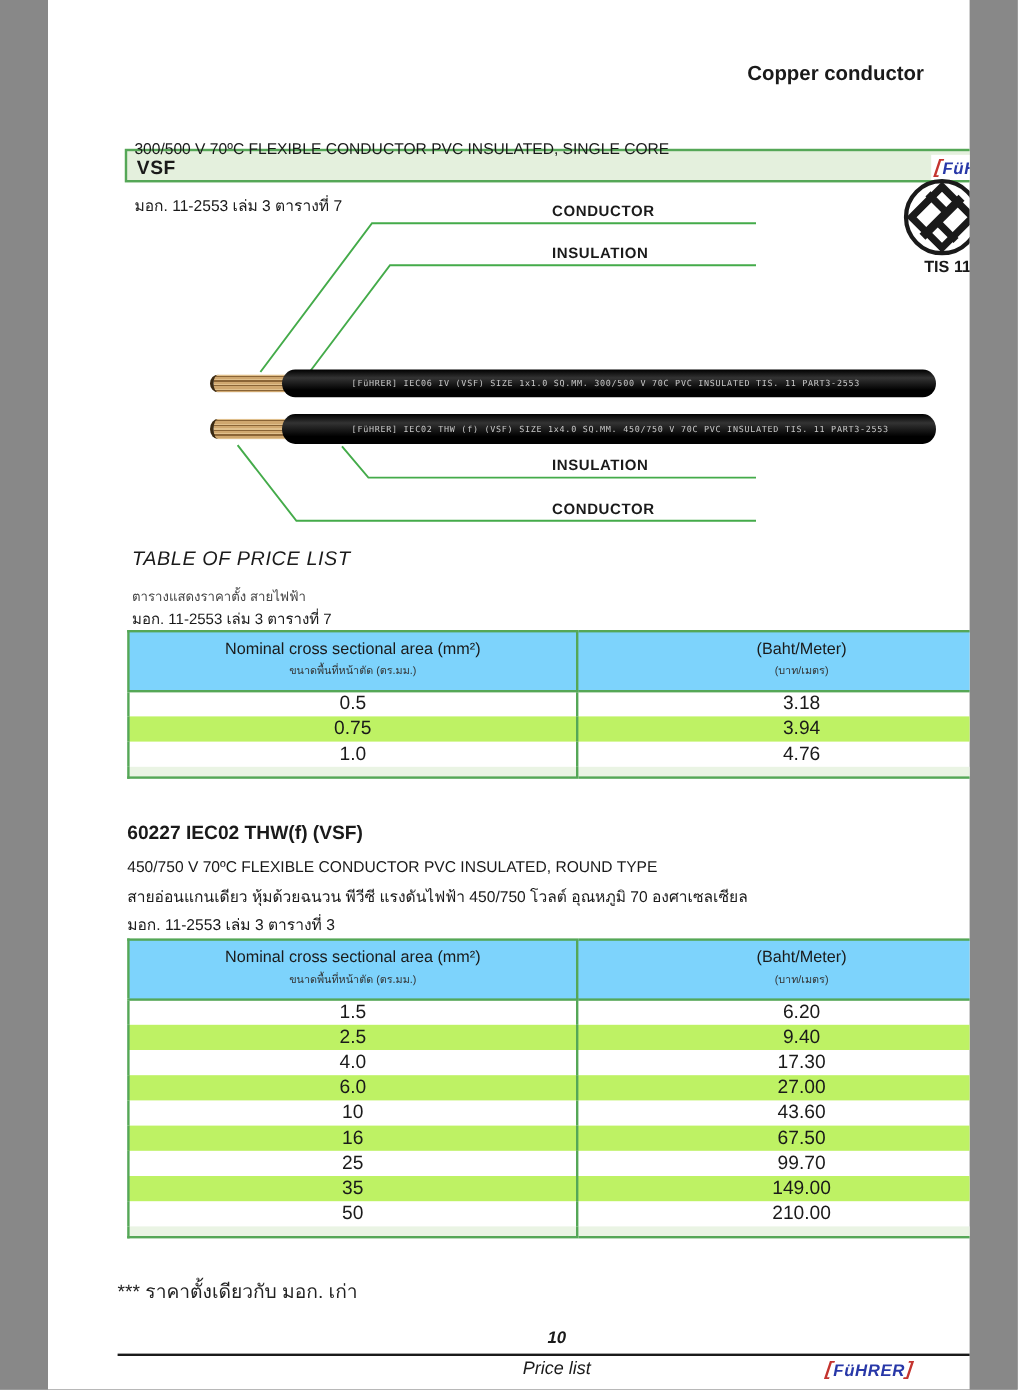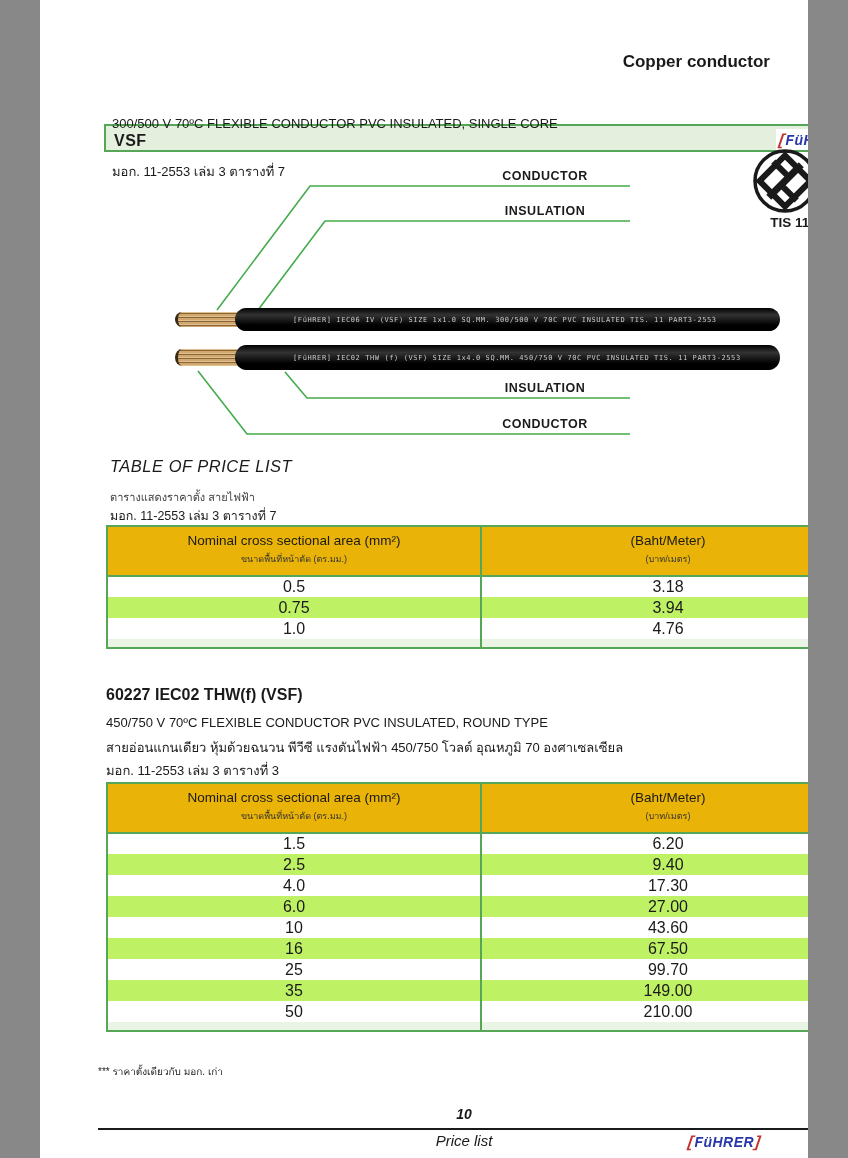--- a/index.html
+++ b/index.html
@@ -16,21 +16,21 @@
 
   .logo { display:inline-flex; align-items:center; background:#fff; padding:0 3px; height:21px;
     font-style:italic; font-weight:bold; font-size:14px; color:#2838a8; letter-spacing:0.5px; white-space:nowrap; }
   .logo .bracket { color:#c4342f; font-weight:bold; font-size:16px; display:inline-block; transform:skewX(-8deg); }
   .logo .brand { padding:0 1px; }
 
   .spec { position:absolute; left:72px; font-size:13px; white-space:nowrap;text-align:right; }
 
   .diagram { position:absolute; left:0; top:140px; width:848px; height:315px; }
   .diagram svg.lines { position:absolute; left:0; top:0; }
-  .lead-label { position:absolute; width:170px; text-align:center; font-size:12.5px; font-weight:bold; letter-spacing:0.5px; }
+  .lead-label { position:absolute; width:170px; text-align:left; font-size:12.5px; font-weight:bold; letter-spacing:0.5px; }
 
   .tis { position:absolute; }
   .tis-text { position:absolute; left:645px; top:75px; width:200px; text-align:right; font-size:13.5px; font-weight:bold; }
 
   .cable { position:absolute; left:135px; width:605px; }
   .copper { position:absolute; left:0; width:85px;
     background:repeating-linear-gradient(180deg,#e0c08d 0 1px,#8a6436 1px 2px,#cfa76f 2px 4px);
     border-radius:7px 0 0 7px / 50% 0 0 50%; border-left:3px solid #3a2a14; }
   .sheath { position:absolute; left:60px; right:0; top:0; bottom:0;
     background:linear-gradient(180deg,#000 0%,#333 30%,#000 75%);
@@ -38,32 +38,32 @@
   .sheath .print { margin-left:58px; font-family:"DejaVu Sans Mono",monospace; font-size:7px;
     color:#c8c8c8; letter-spacing:0.6px; white-space:nowrap; }
 
   .pl-heading { position:absolute; left:70px; top:457px; font-size:16.5px; font-style:italic; letter-spacing:0.5px; }
   .pl-sub { position:absolute; left:70px; top:488px; font-size:11px; color:#444; }
   .pl-std { position:absolute; left:70px; top:506px; font-size:12.5px; }
 
   table.price-table { position:absolute; left:66px; width:750px; border-collapse:collapse;
     border:2px solid #55a757; table-layout:fixed; }
   table.price-table th, table.price-table td { width:50%; text-align:center; }
-  table.price-table th { border-bottom:2px solid #55a757; background:#eab308; height:50px;
+  table.price-table th { border-bottom:2px solid #55a757; background:#7dd3fc; height:50px;
     font-weight:normal; vertical-align:top; padding-top:6px; }
   table.price-table th:first-child, table.price-table td:first-child { border-right:2px solid #55a757; }
   .h-en { font-size:13.5px; }
   .h-th { font-size:9px; color:#333; margin-top:4px; }
   table.price-table td { height:21px; font-size:16px; }
   table.price-table tr.alt td { background:#bef264; }
   table.price-table tr.strip td { height:9px; background:#eaf4e4; }
 
   .sec2-title { position:absolute; left:66px; top:686px; font-size:16px; font-weight:bold; }
 
-  .footnote { position:absolute; left:58px; top:1064px; font-size:10px; color:#222; }
+  .footnote { position:absolute; left:58px; top:1064px; font-size:16px; color:#222; }
 
   .footer-number { position:absolute; left:0; top:1106px; width:848px; text-align:center;
     font-size:14px; font-weight:bold; font-style:italic; }
   .footer-line { position:absolute; left:58px; top:1128px; width:760px; height:2px; background:#1a1a1a; }
   .footer-label { position:absolute; left:0; top:1132px; width:848px; text-align:center;
     font-size:15px; font-style:italic; }
   .footer-logo { position:absolute; right:44px; top:1131px; }
 </style>
 </head>
 <body>

